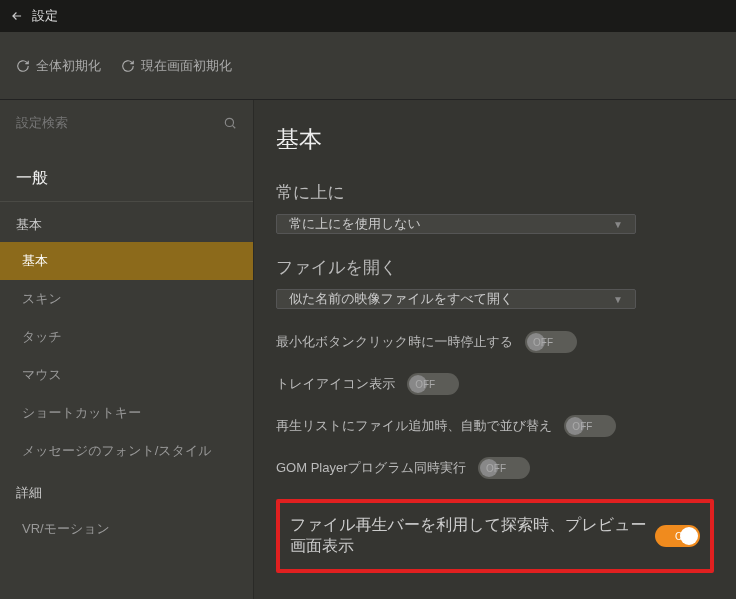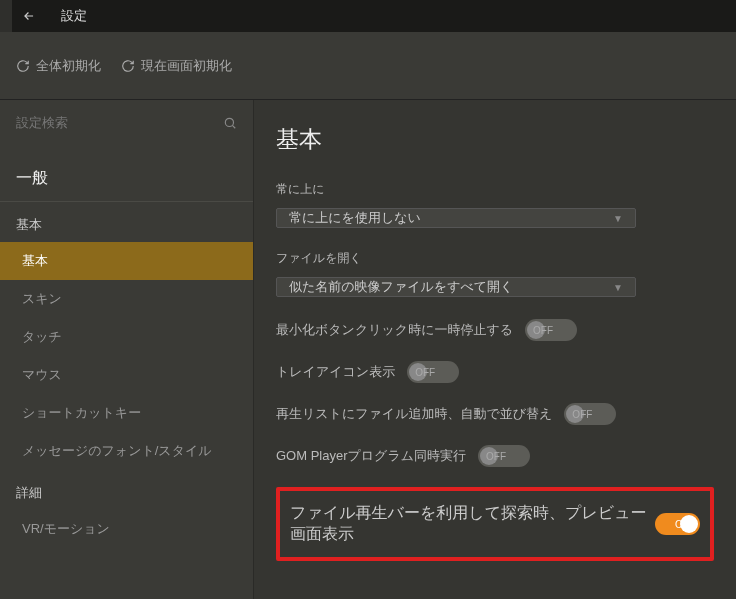--- a/index.html
+++ b/index.html
@@ -10,22 +10,21 @@
     color: #ccc;
     overflow: hidden;
     position: relative;
   }
   .titlebar {
     height: 32px;
     background: #1a1a18;
     display: flex;
     align-items: center;
     padding: 0 10px;
-    gap: 25px;
-    margin-left: 12px;
+    gap: 8px;
   }
   .titlebar .title { font-size: 13px; color: #ddd; }
   .header-row {
     height: 68px;
     background: #3a3a36;
     border-bottom: 1px solid #222;
     display: flex;
     align-items: center;
     padding: 0 16px;
     justify-content: space-between;
@@ -63,21 +62,21 @@
     background: #8c6a1b;
     color: #fff;
   }
   .content {
     flex: 1;
     padding: 24px 22px 10px 22px;
     background: #353531;
     overflow: auto;
   }
   .page-title { font-size: 23px; color: #eee; margin-bottom: 26px; }
-  .field-label { font-size: 12px; color: #bbb; margin-bottom: 10px; }
+  .field-label { font-size: 17px; color: #bbb; margin-bottom: 10px; }
   .select-box {
     background: #444440;
     border: 1px solid #555;
     border-radius: 2px;
     padding: 0 12px;
     font-size: 13px; color: #ccc;
     width: 360px;
     display: flex; align-items: center; justify-content: space-between;
     margin-bottom: 22px;
     cursor: pointer;

